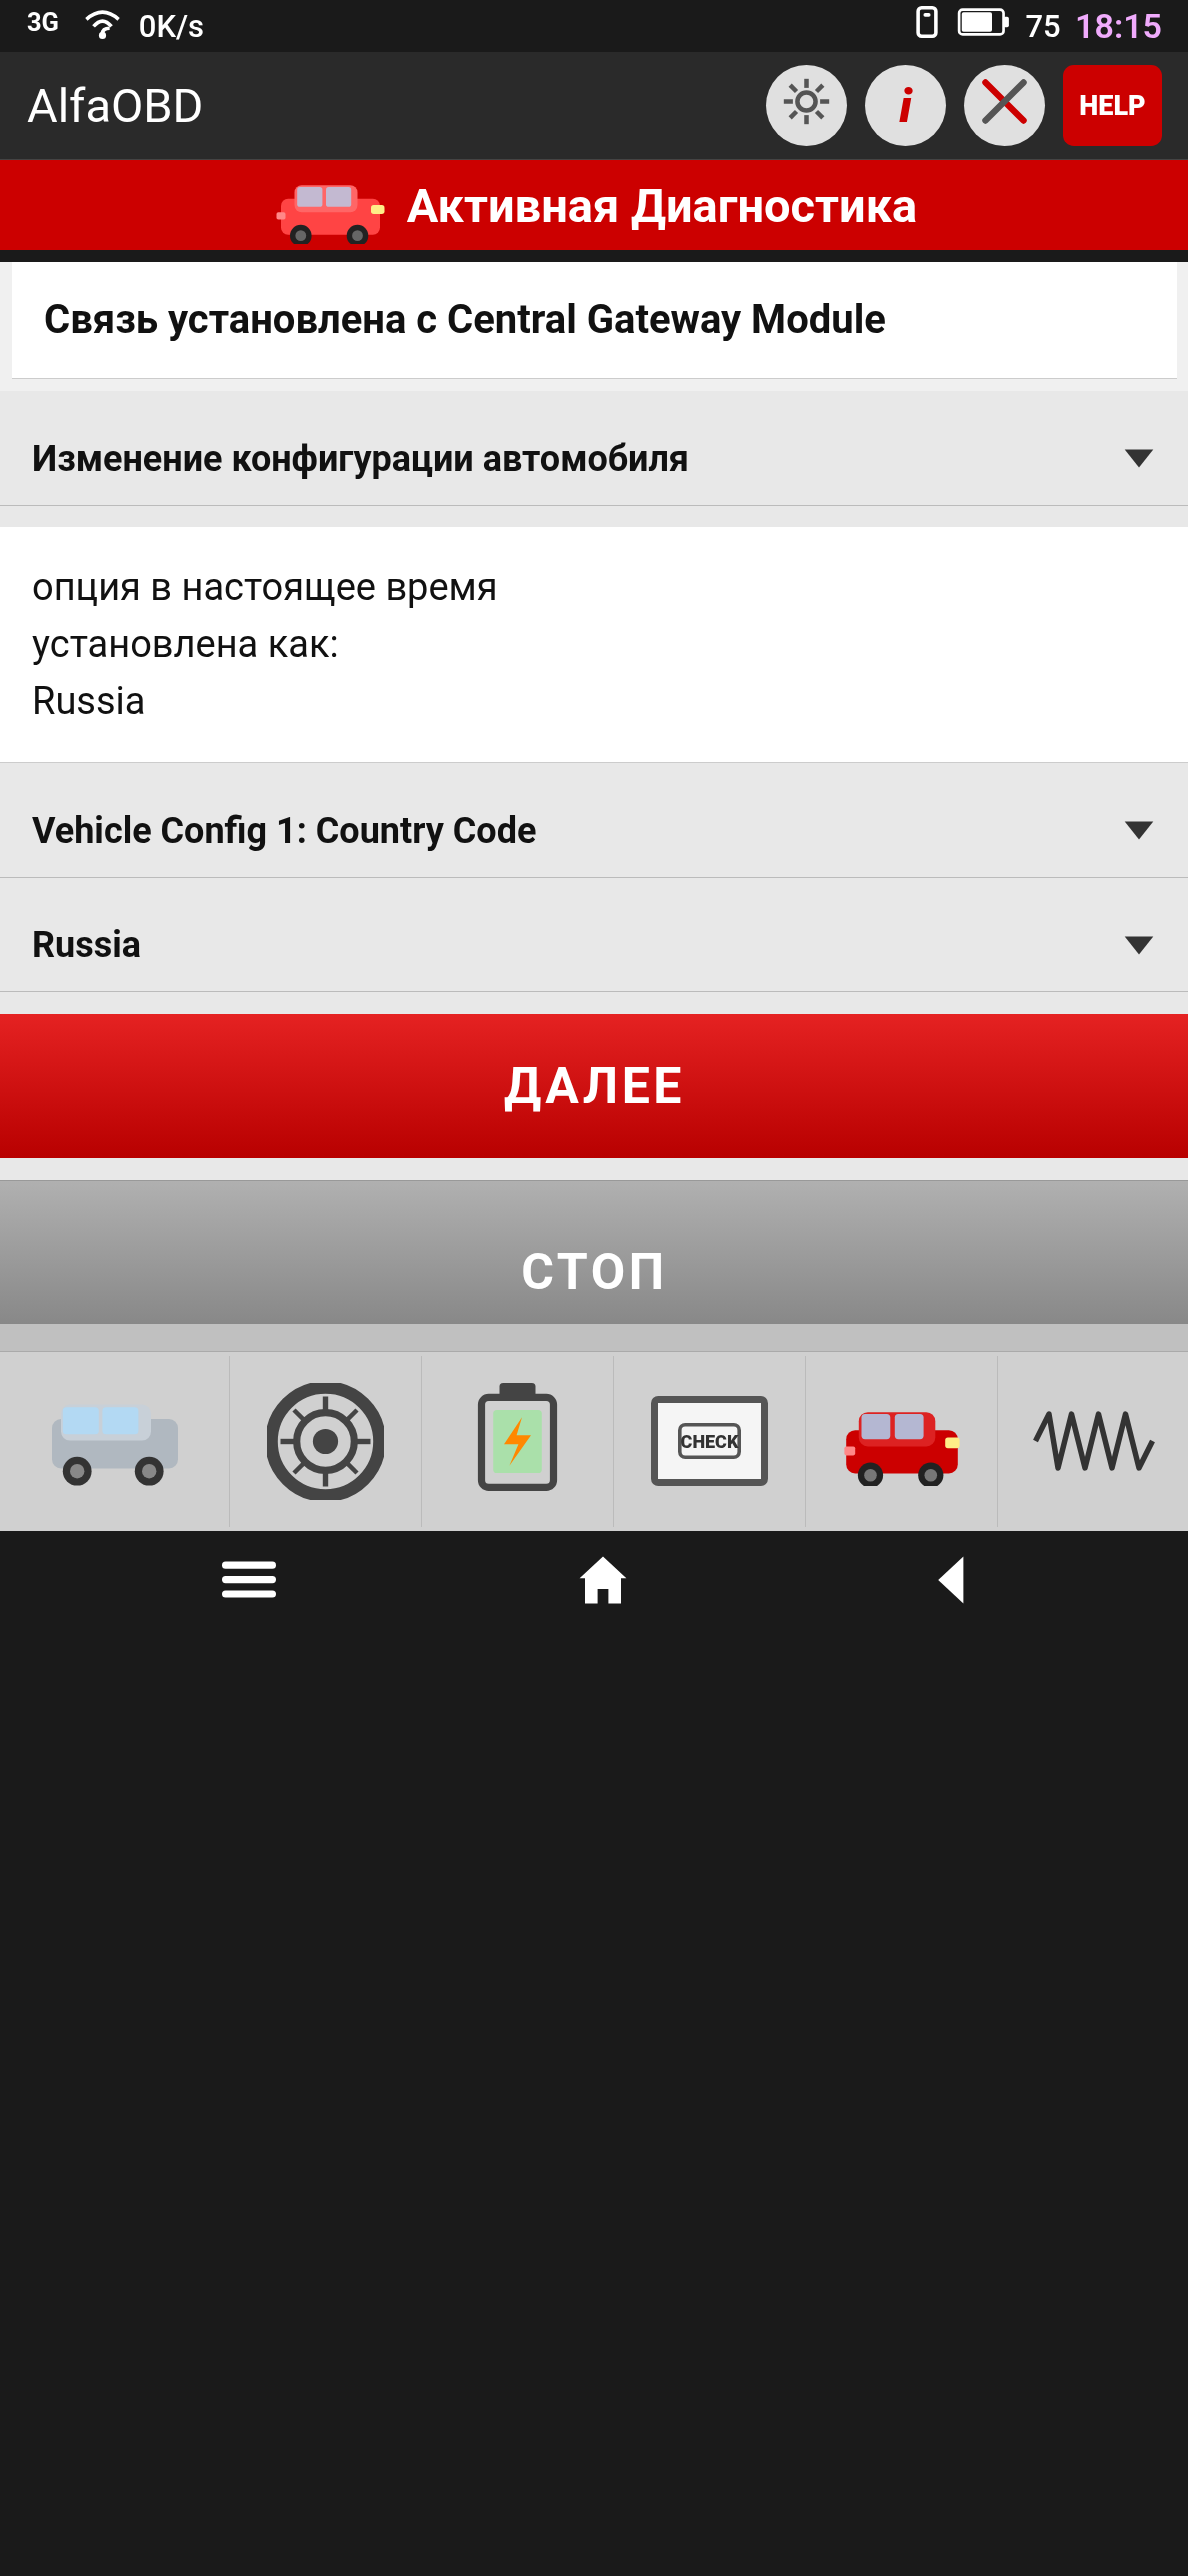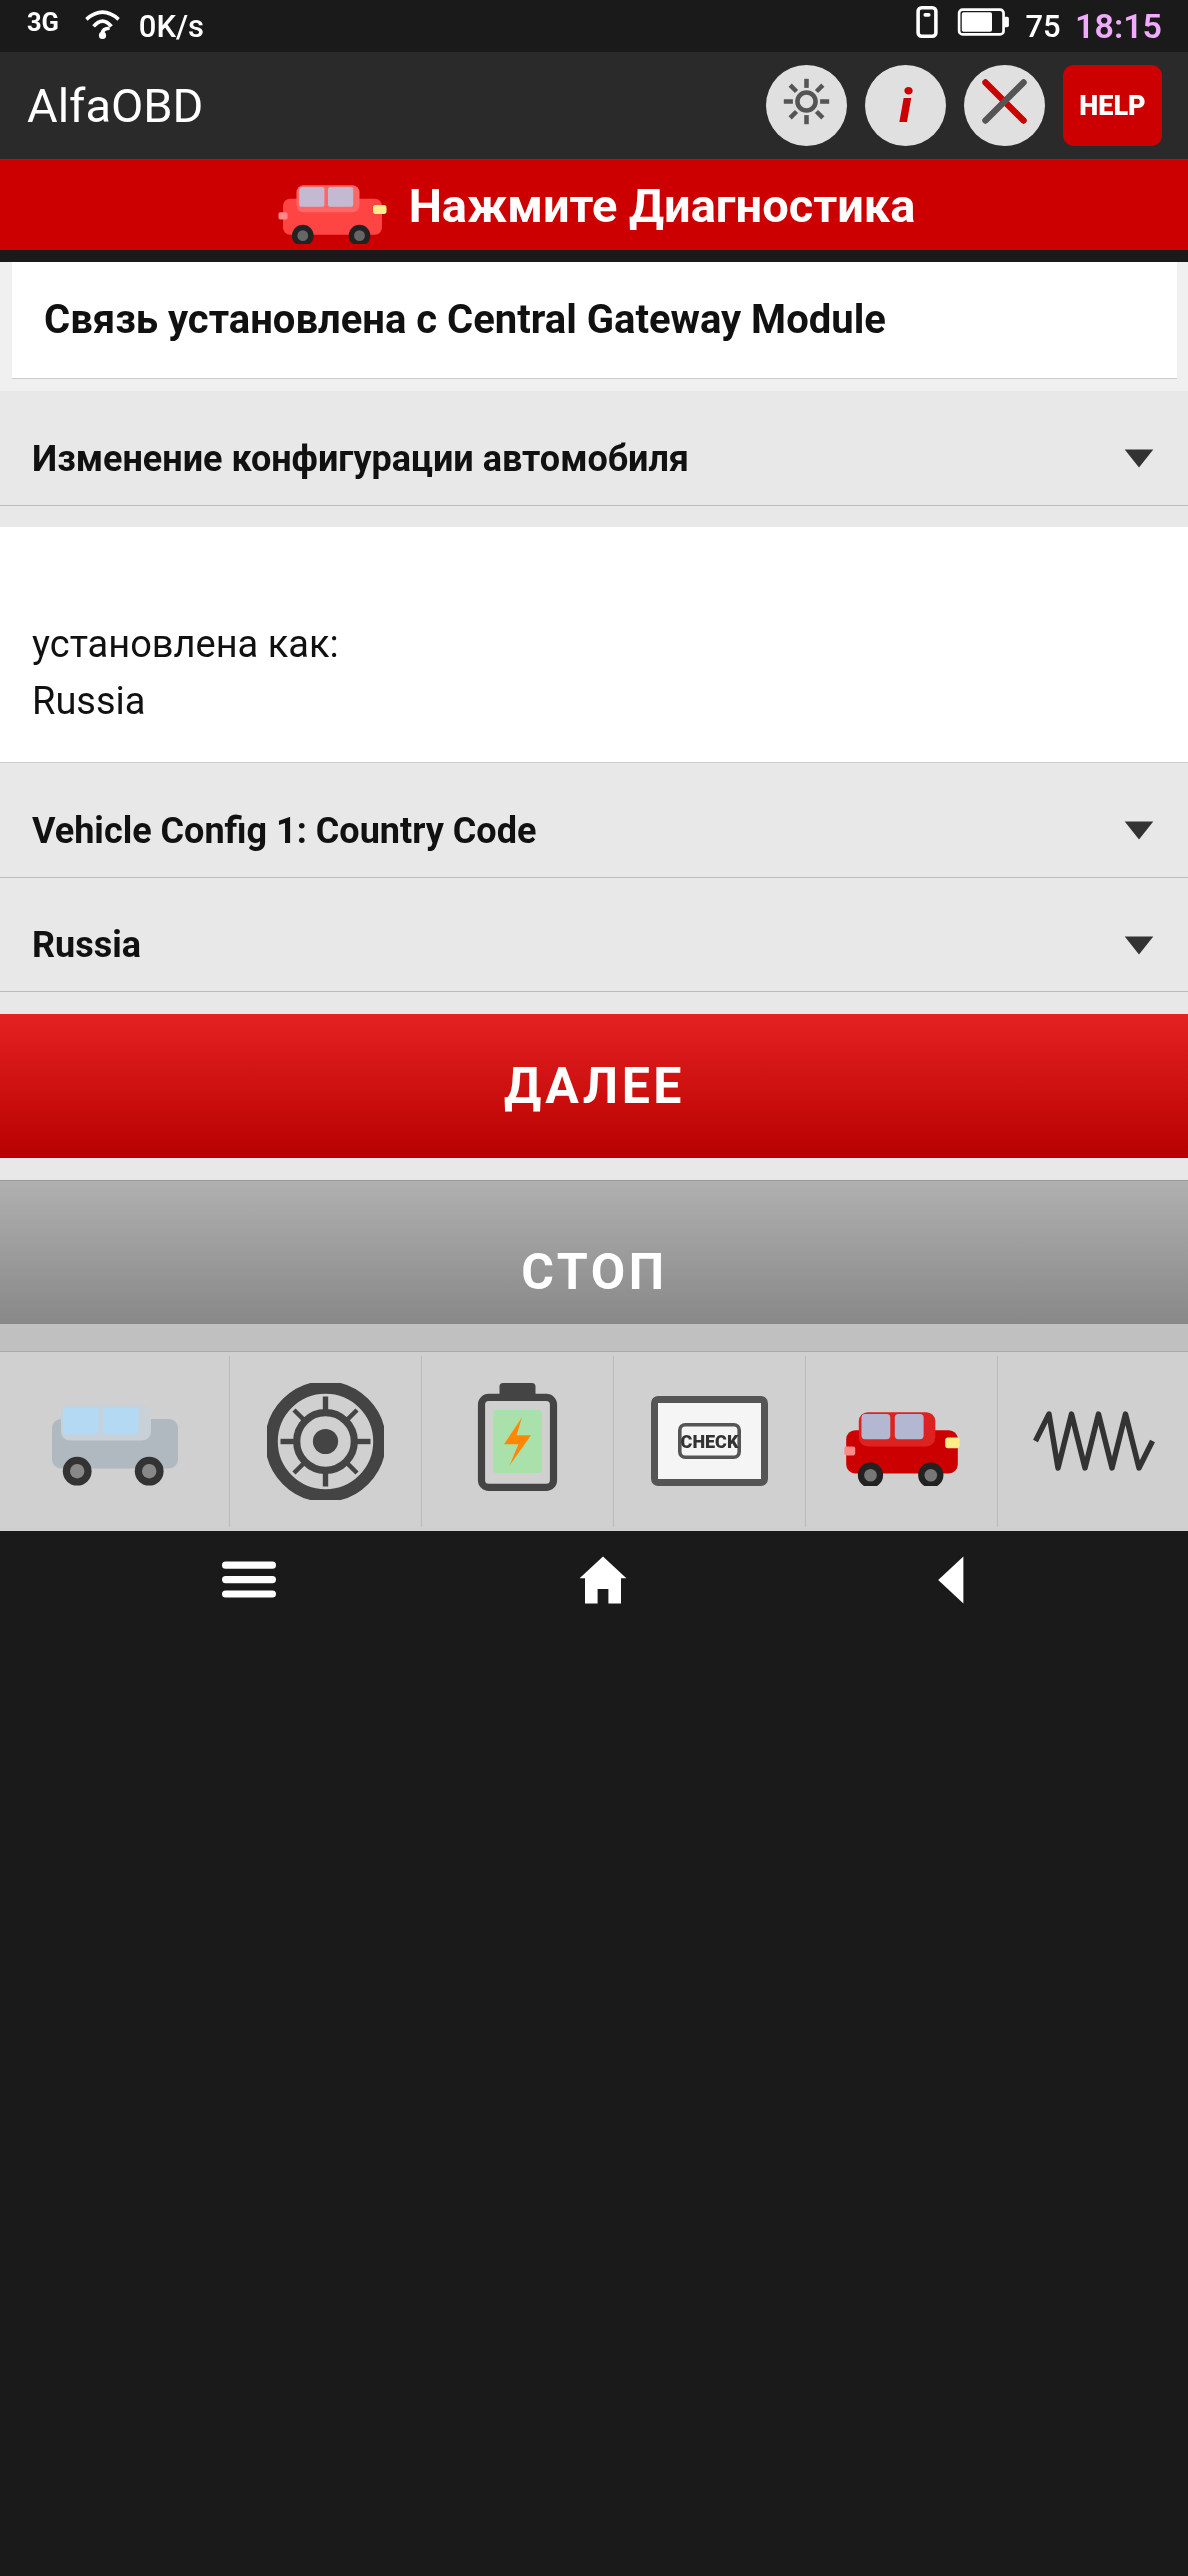--- a/index.html
+++ b/index.html
@@ -349,21 +349,21 @@
       <circle cx="32" cy="76" r="12" fill="#222"></circle>
       <circle cx="32" cy="76" r="6" fill="#666"></circle>
       <circle cx="95" cy="76" r="12" fill="#222"></circle>
       <circle cx="95" cy="76" r="6" fill="#666"></circle>
       <rect x="28" y="22" width="28" height="22" rx="3" fill="#aaddff" opacity="0.7"></rect>
       <rect x="60" y="22" width="28" height="22" rx="3" fill="#aaddff" opacity="0.7"></rect>
       <rect x="110" y="42" width="15" height="10" rx="3" fill="#ffee88"></rect>
       <rect x="5" y="50" width="10" height="8" rx="2" fill="#ff8888"></rect>
     </svg>
   </div>
-  <span class="banner-title">Нажмите Диагностика</span>
+  <span class="banner-title">Активная Диагностика</span>
 </div>
 
 <div class="main-content">
 
   <div class="connection-card">
     <span class="connection-text">Связь установлена с Central Gateway Module</span>
   </div>
 
   <div class="section-gap"></div>
 
@@ -373,21 +373,21 @@
       <svg width="36" height="25" viewBox="0 0 40 28">
         <polygon points="4,4 36,4 20,24" fill="#333"></polygon>
       </svg>
     </div>
   </div>
 
   <div class="section-gap"></div>
 
   <div class="info-card">
     <p>
-      <br>
+      <span>опция в настоящее время</span><br>
       <span>установлена как:</span><br>
       <span>Russia</span><br>
     </p>
   </div>
 
   <div class="section-gap"></div>
 
   <div class="dropdown-row">
     <span class="dropdown-label">Vehicle Config 1: Country Code</span>
     <div class="dropdown-arrow">

